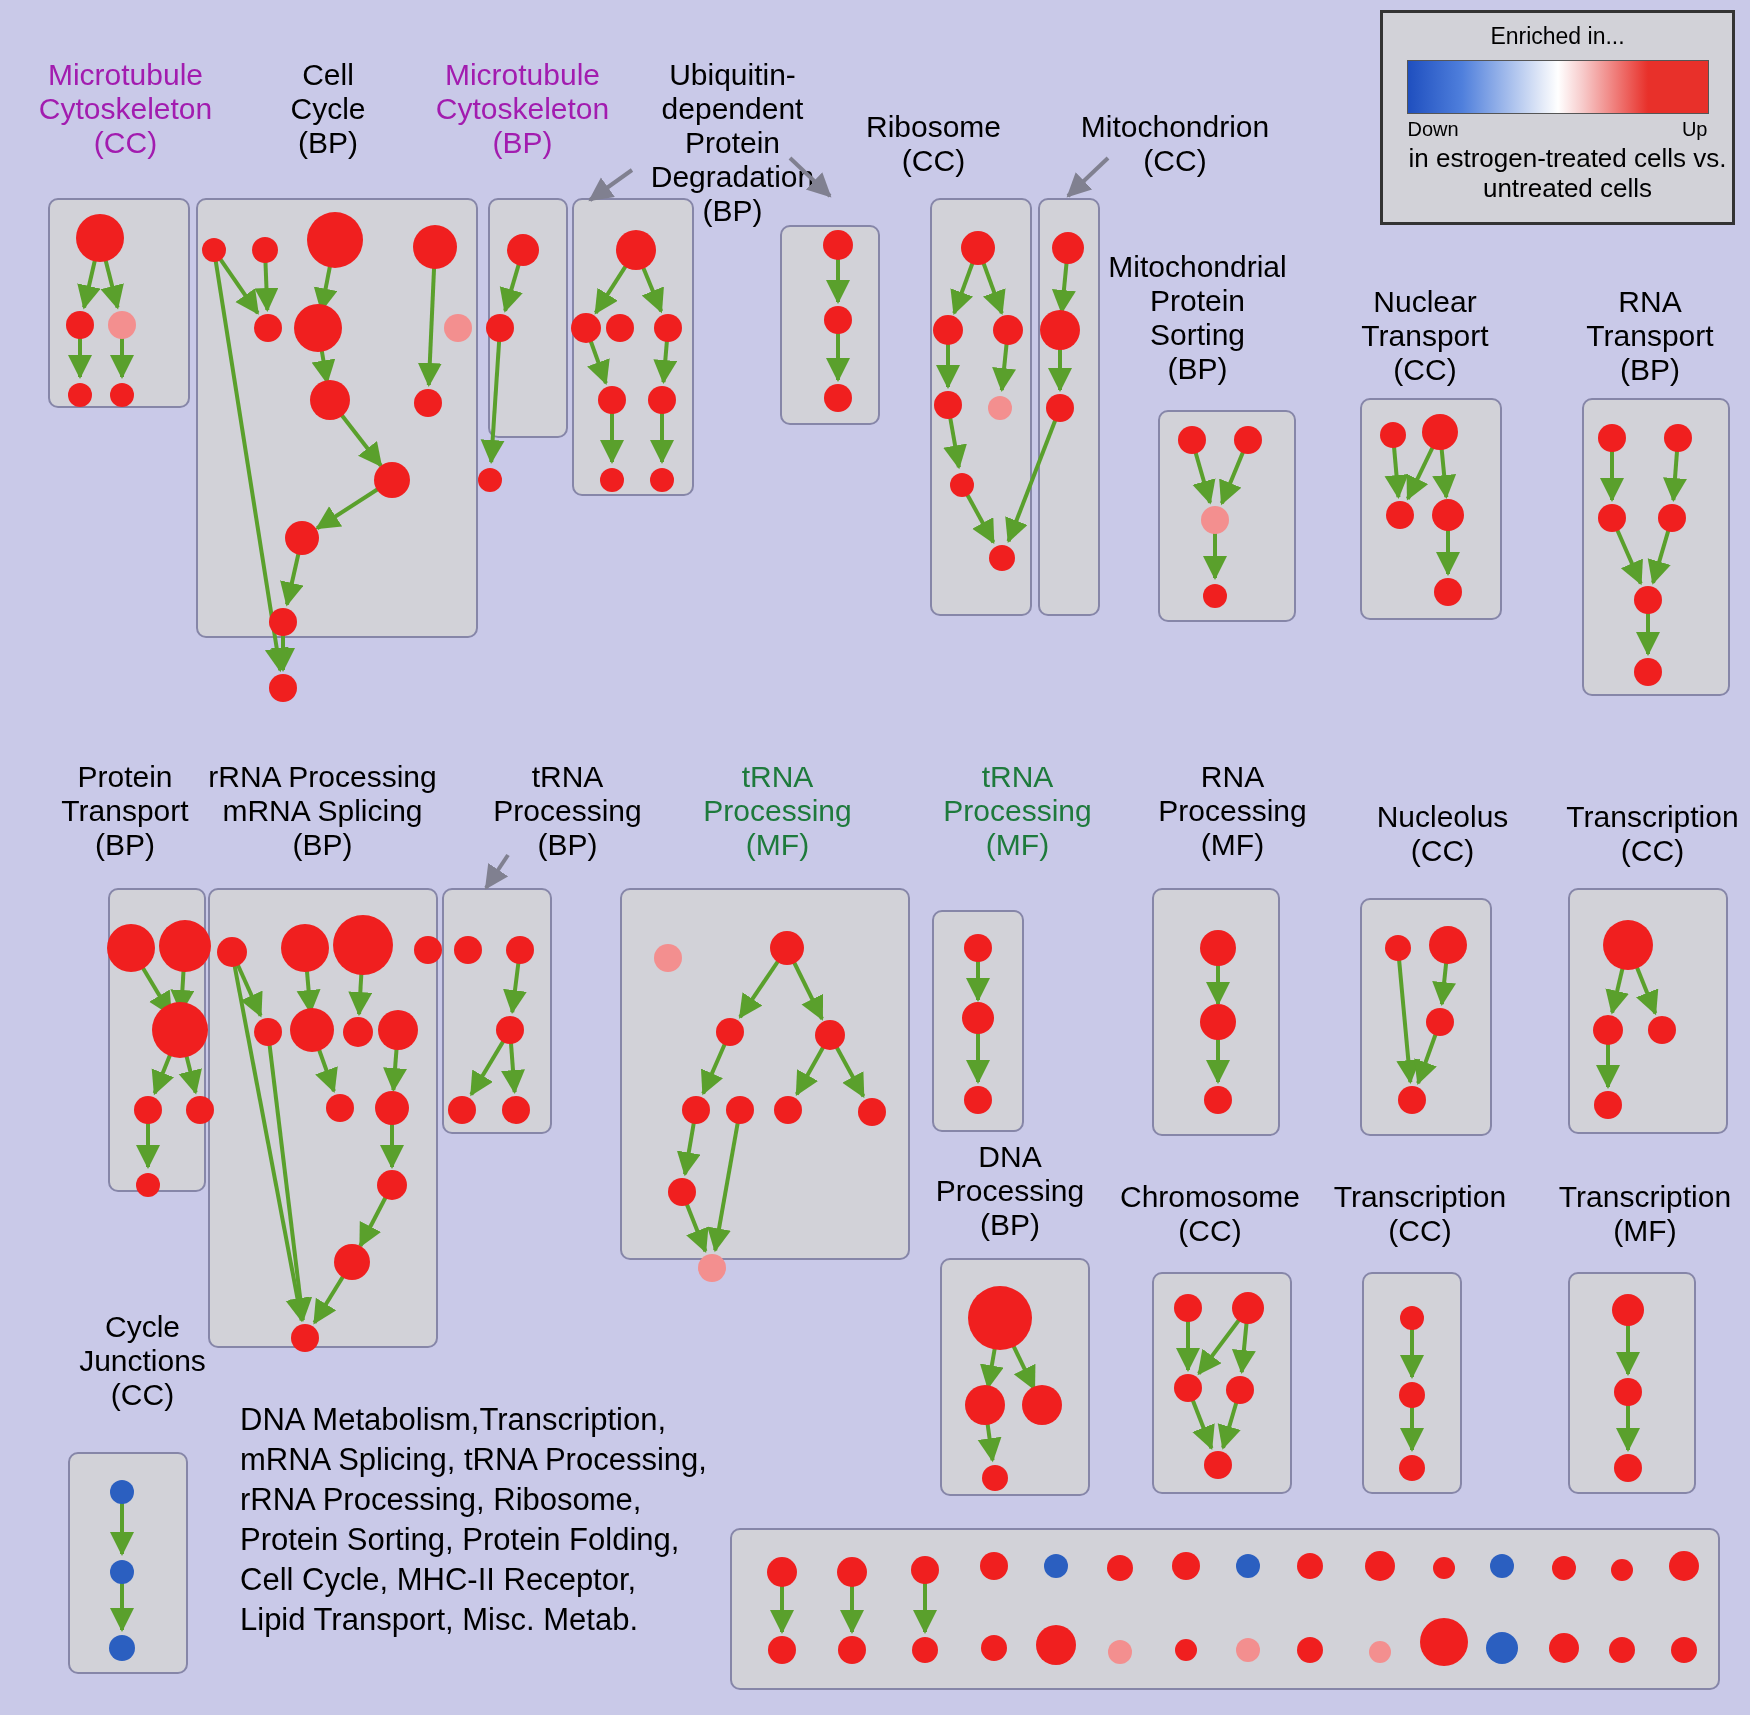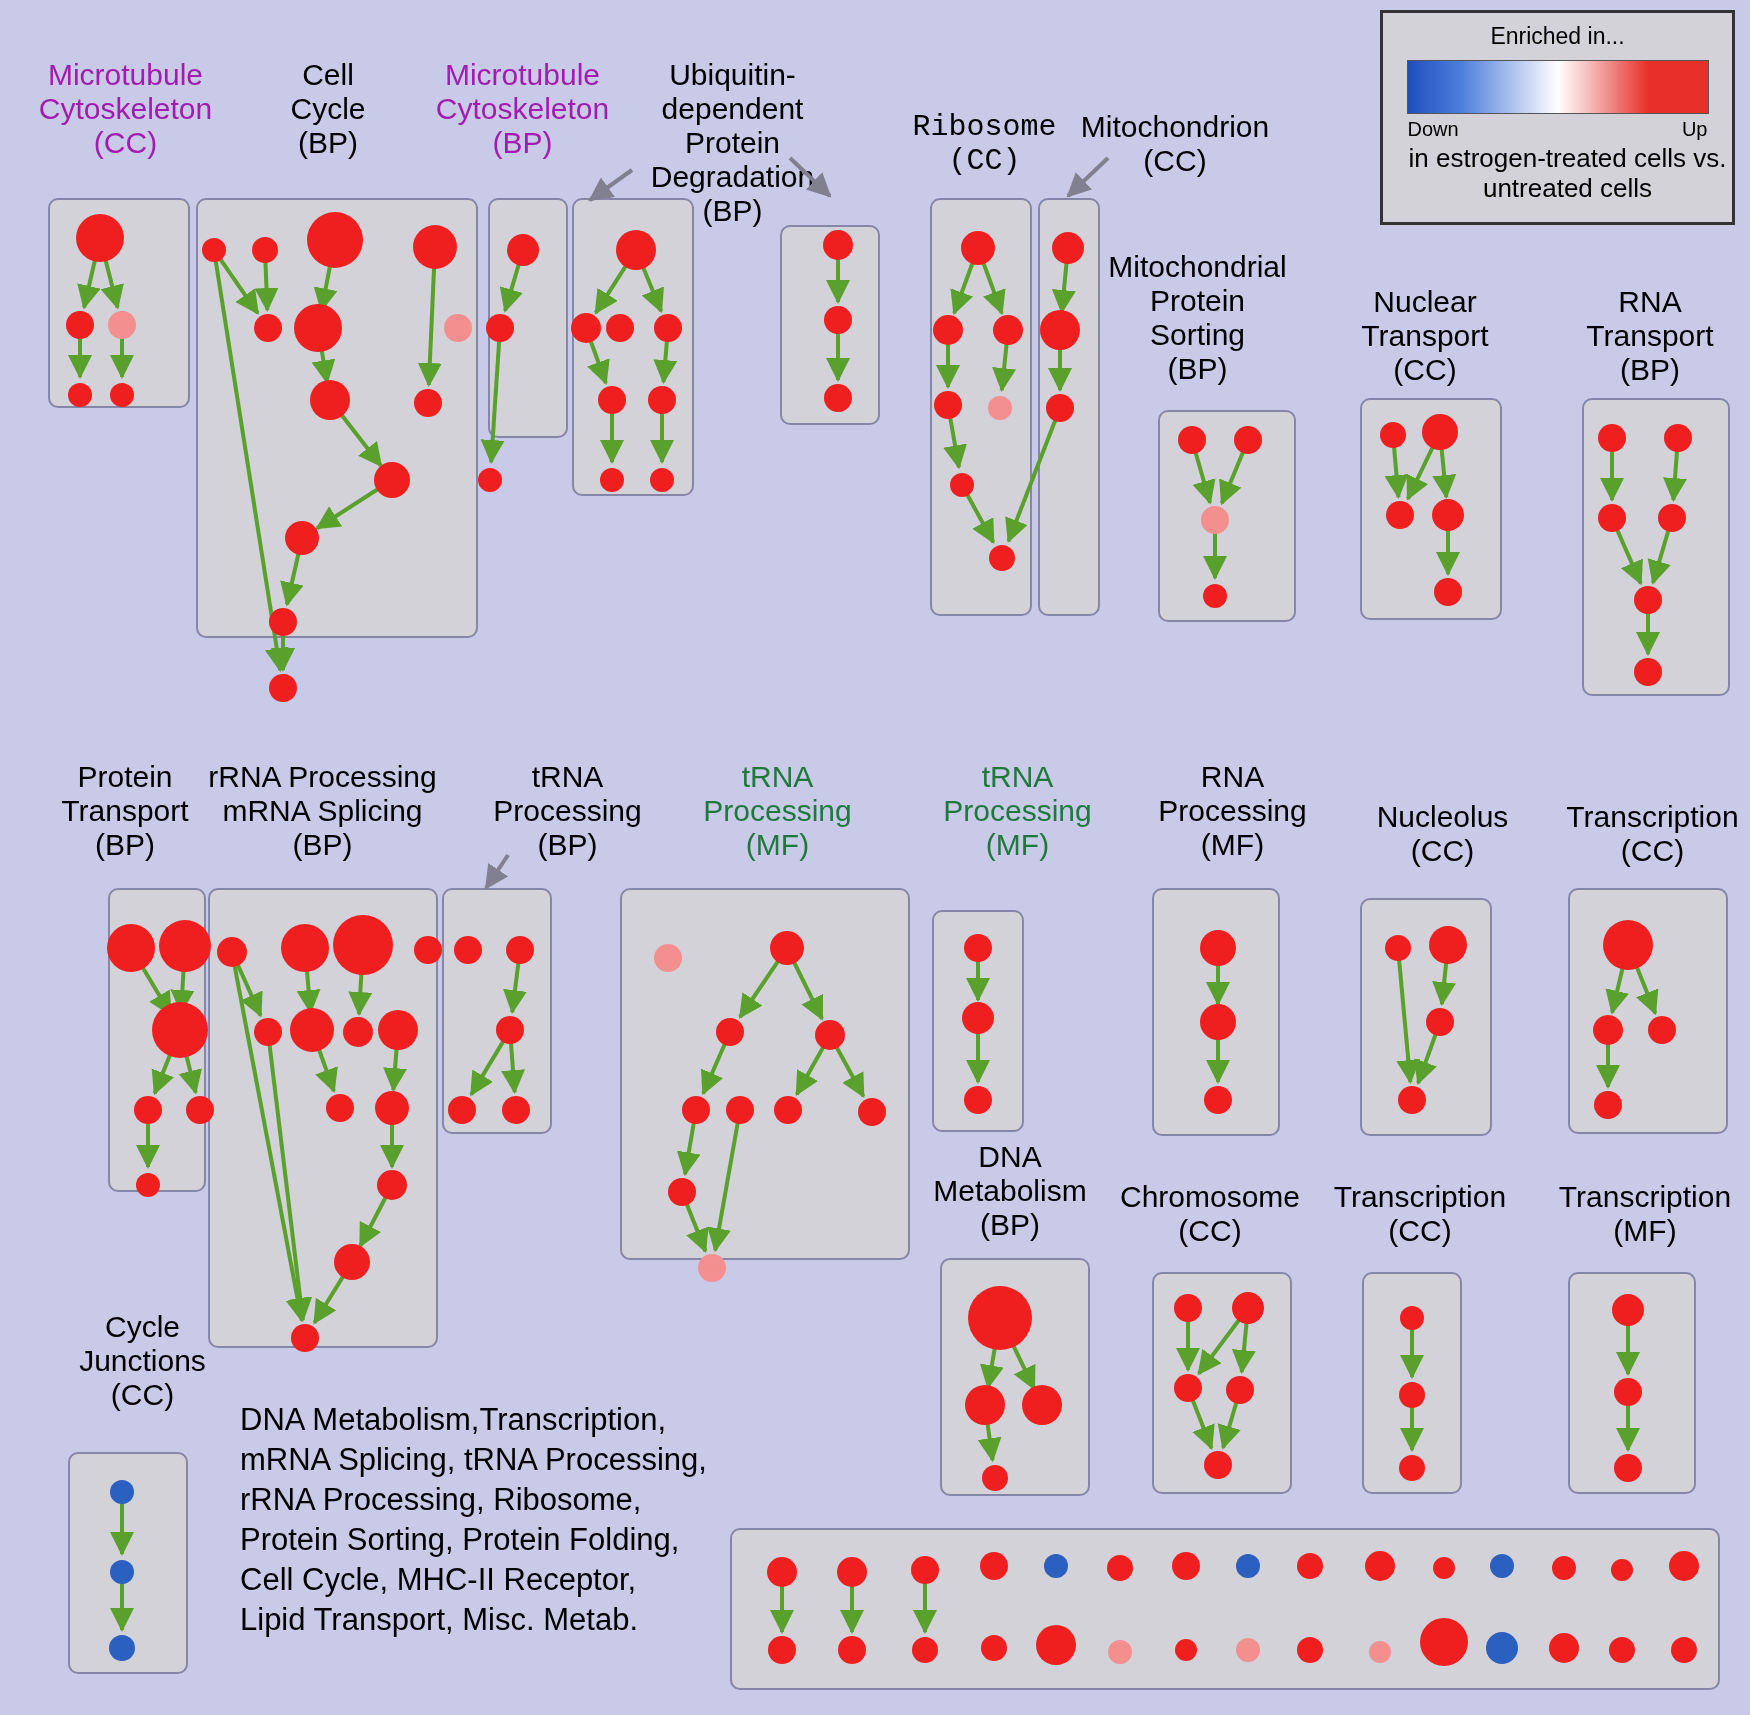--- a/index.html
+++ b/index.html
@@ -100,21 +100,21 @@
 Cycle
 (BP)</div>
       <div class="label cc-blue" style="left: 415px; top: 58px; width: 215px;">Microtubule
 Cytoskeleton
 (BP)</div>
       <div class="label" style="left: 630px; top: 58px; width: 205px;">Ubiquitin-
 dependent
 Protein
 Degradation
 (BP)</div>
-      <div class="label" style="left: 897px; top: 110px; width: 175px; font-family: Liberation Mono, monospace;">Ribosome
+      <div class="label" style="left: 846px; top: 110px; width: 175px;">Ribosome
 (CC)</div>
       <div class="label" style="left: 1060px; top: 110px; width: 230px;">Mitochondrion
 (CC)</div>
       <div class="label" style="left: 1090px; top: 250px; width: 215px;">Mitochondrial
 Protein
 Sorting
 (BP)</div>
       <div class="label" style="left: 1330px; top: 285px; width: 190px;">Nuclear
 Transport
 (CC)</div>
@@ -137,21 +137,21 @@
 Processing
 (MF)</div>
       <div class="label" style="left: 1135px; top: 760px; width: 195px;">RNA
 Processing
 (MF)</div>
       <div class="label" style="left: 1345px; top: 800px; width: 195px;">Nucleolus
 (CC)</div>
       <div class="label" style="left: 1555px; top: 800px; width: 195px;">Transcription
 (CC)</div>
       <div class="label" style="left: 910px; top: 1140px; width: 200px;">DNA
-Metabolism
+Processing
 (BP)</div>
       <div class="label" style="left: 1105px; top: 1180px; width: 210px;">Chromosome
 (CC)</div>
       <div class="label" style="left: 1320px; top: 1180px; width: 200px;">Transcription
 (CC)</div>
       <div class="label" style="left: 1540px; top: 1180px; width: 210px;">Transcription
 (MF)</div>
       <div class="label" style="left: 55px; top: 1310px; width: 175px;">Cycle
 Junctions
 (CC)</div>

